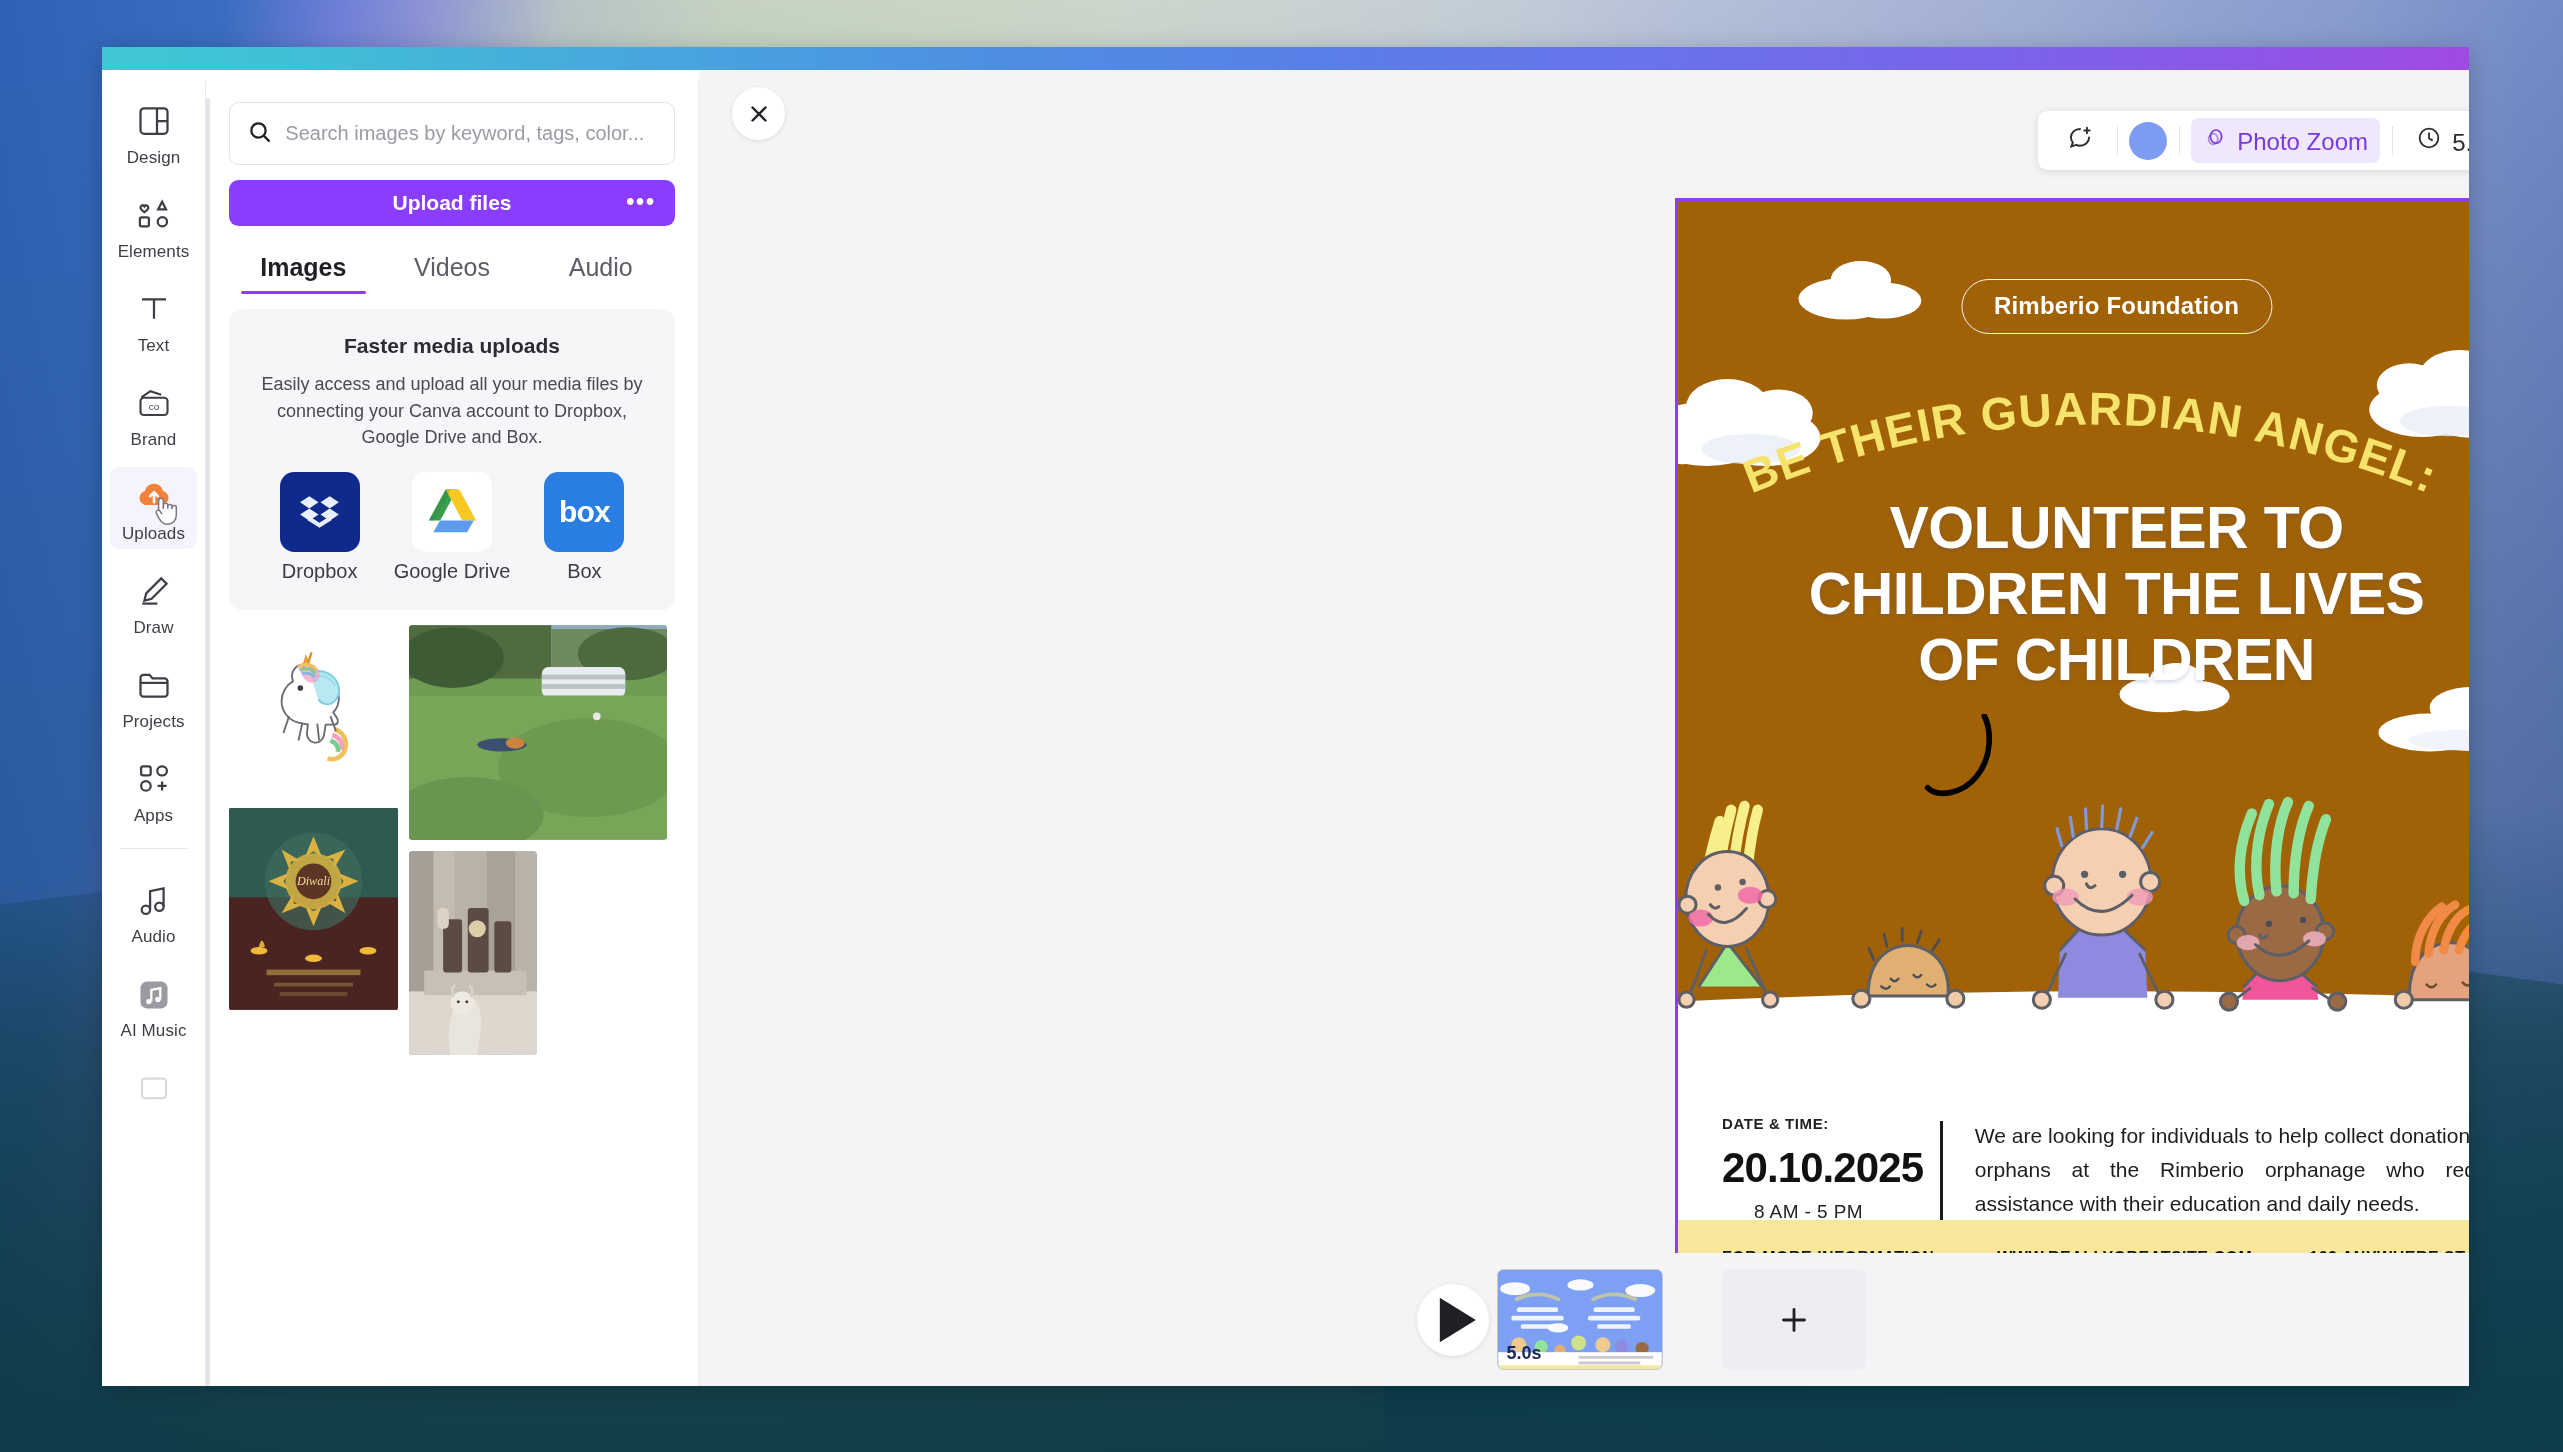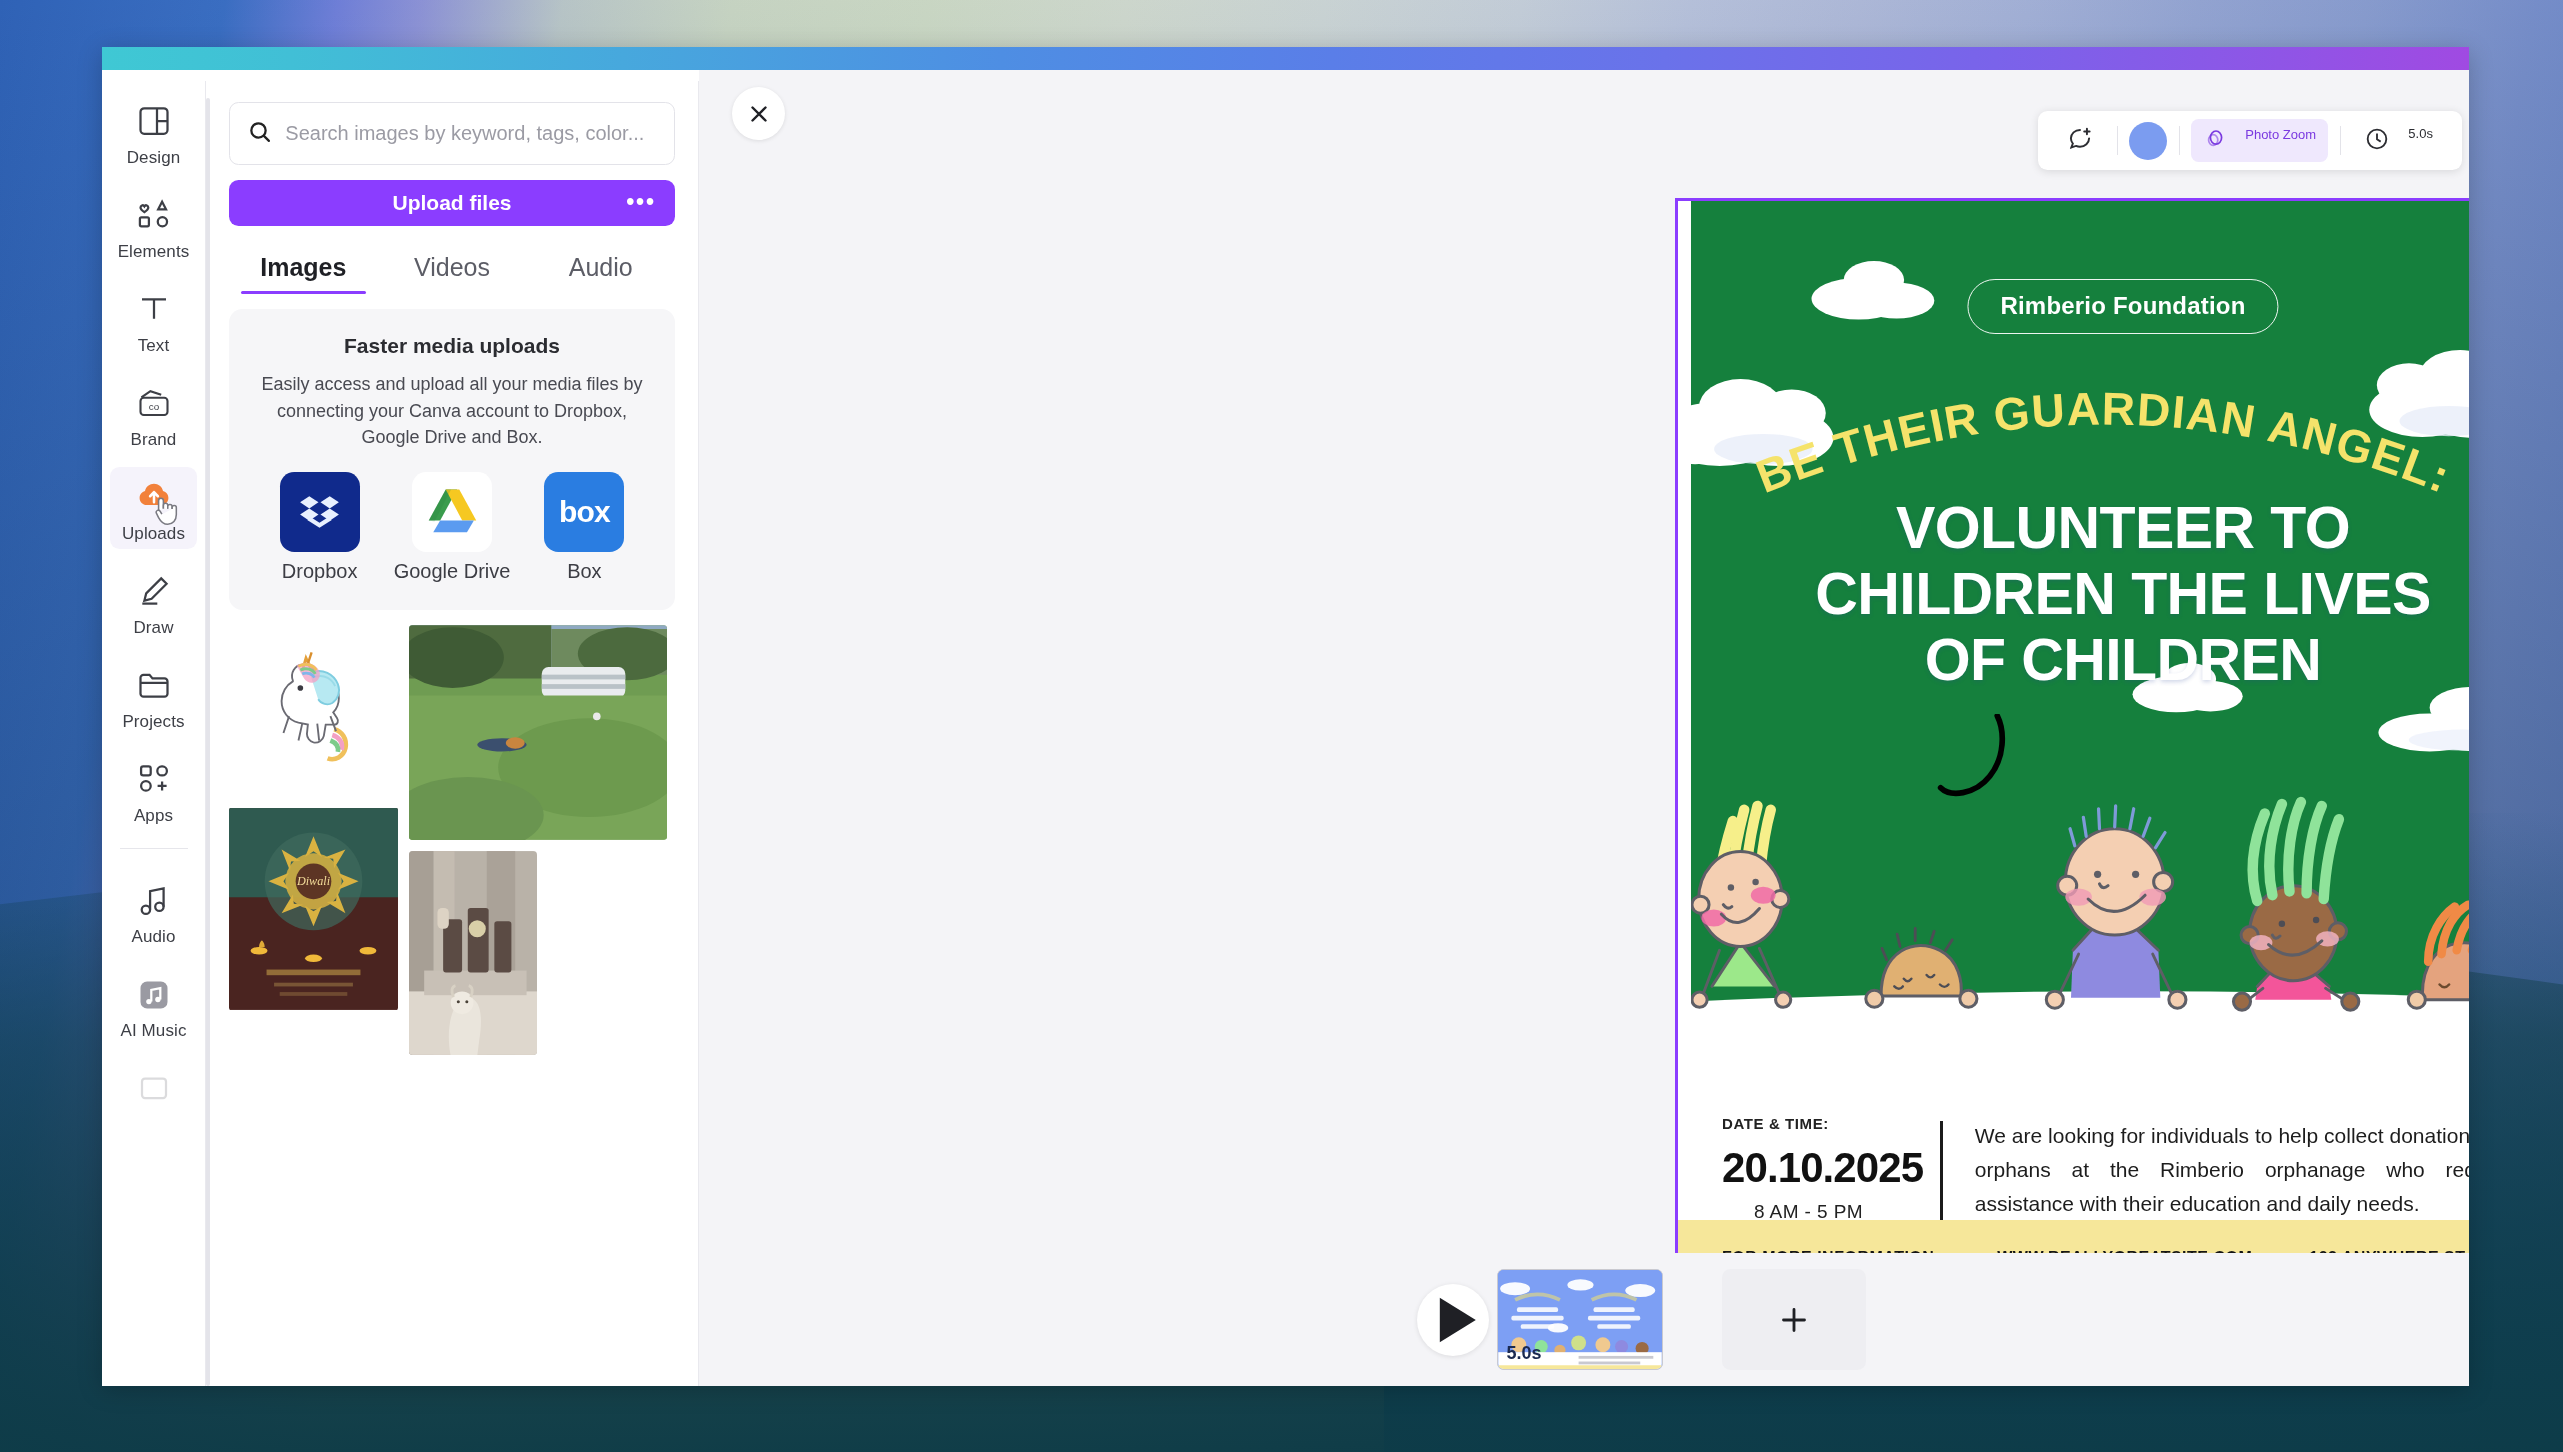--- a/index.html
+++ b/index.html
@@ -145,39 +145,39 @@
   #close-canvas-btn svg { width:24px; height:24px; }
 
   
   #float-toolbar {
     position:absolute; left:1339px; top:41px;
     height:59px; background:#fff; border-radius:9.5px;
     display:flex; align-items:center; padding:0 17px; gap:3.8px;
     box-shadow:0 1.9px 8.5px rgba(0,0,0,.11); z-index:4;
   }
   .tb-btn {
-    display:flex; align-items:flex-start; gap:18px; padding:7.6px 12.3px;
-    border-radius:7.6px; cursor:pointer; font-size:13px; color:#2c2d32; white-space:nowrap;
+    display:flex; align-items:flex-end; gap:10px; padding:7.6px 12.3px;
+    border-radius:7.6px; cursor:pointer; font-size:24px; color:#2c2d32; white-space:nowrap;
   }
   .tb-sep { width:0.9px; height:28.5px; background:#e3e3e9; margin:0 7.6px; }
   #tb-colorswatch { width:38px; height:38px; border-radius:50%; background:#7b9cf0; cursor:pointer; }
   #tb-photozoom { background:#efe8fd; color:#7a39e0; }
   #tb-photozoom svg { width:24px; height:24px; }
   .tb-btn svg { width:26px; height:26px; }
 
   
   #poster-wrap {
     position:absolute; left:976px; top:128px;
     width:883px; height:1101px;
     border:3.8px solid #8b3dff; background:#fff;
   }
   #poster { position:absolute; inset:0; overflow:hidden; background:#fff; }
   #poster-sky {
-    position:absolute; left:13px; right:0; top:0; height:831px;
-    background:#15803d; overflow:hidden;text-decoration:underline;
+    position:absolute; left:0; right:0; top:0; height:831px;
+    background:#a16207; overflow:hidden;text-decoration:underline;
   }
   .cloud { position:absolute; }
   #badge {
     position:absolute; left:50%; transform:translateX(-50%); top:78px;
     border:1.9px solid rgba(255,255,255,.92); border-radius:95px;
     padding:12.3px 32px; color:#fff; font-size:24px; font-weight:700; letter-spacing:0.2px;
     white-space:nowrap; z-index:3;
   }
   #arc-text { position:absolute; left:0; right:0; top:166px; height:133px; z-index:3; }
   #headline {

